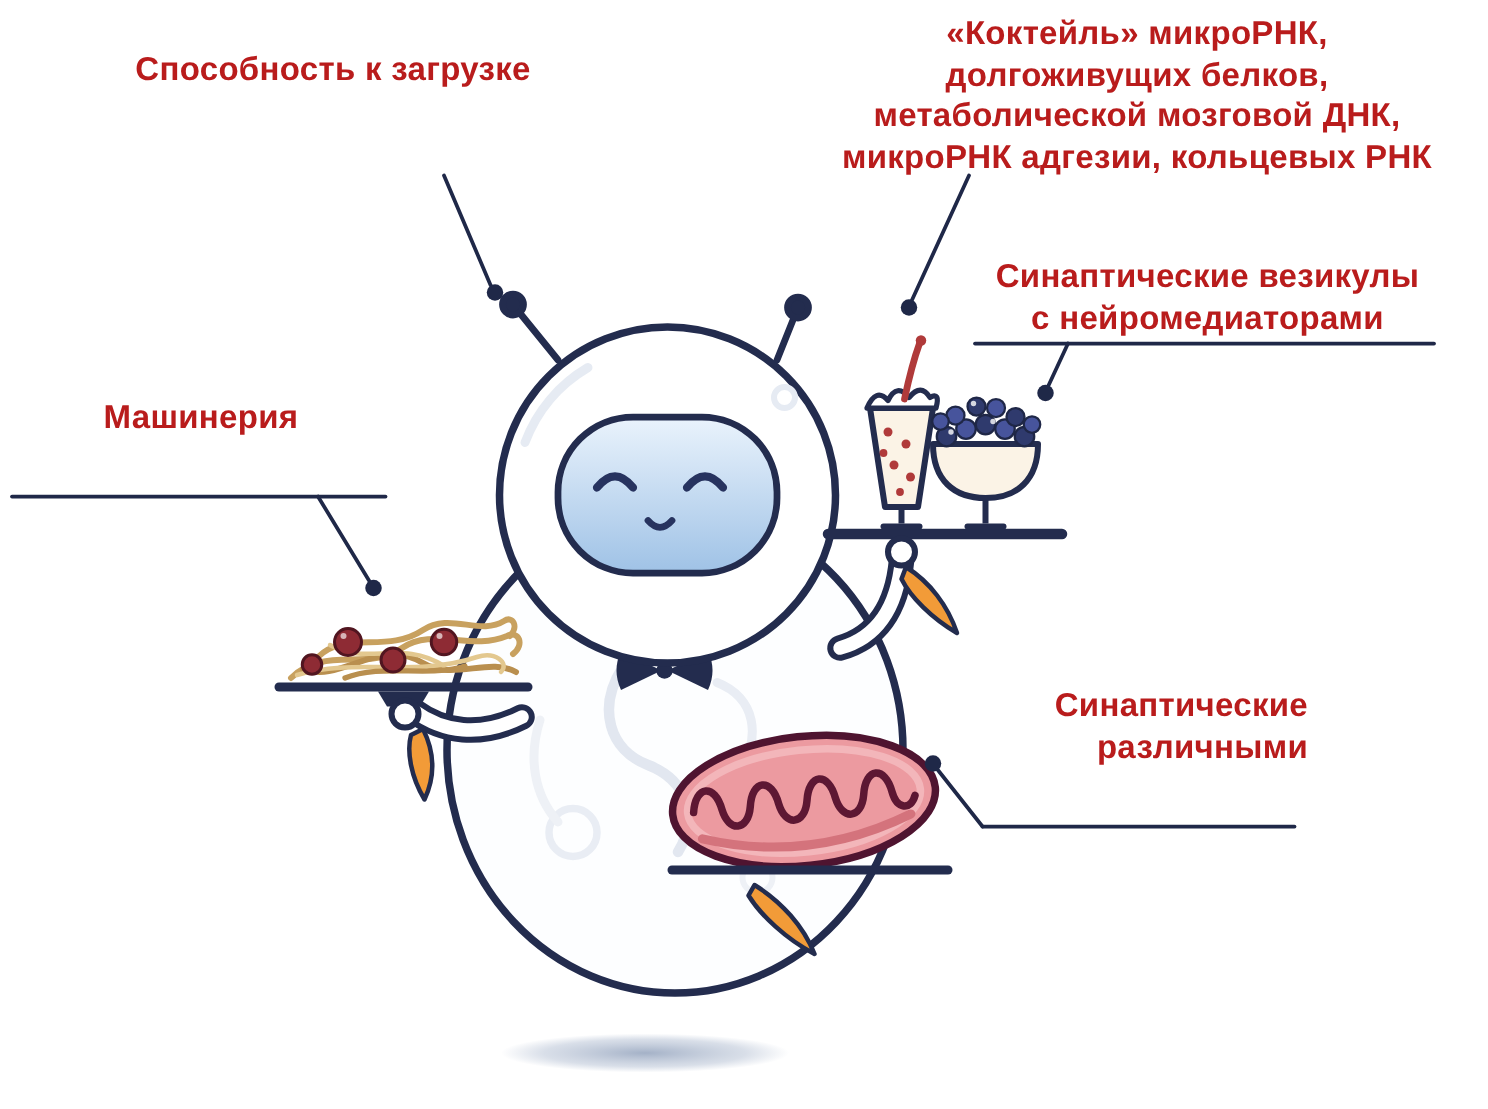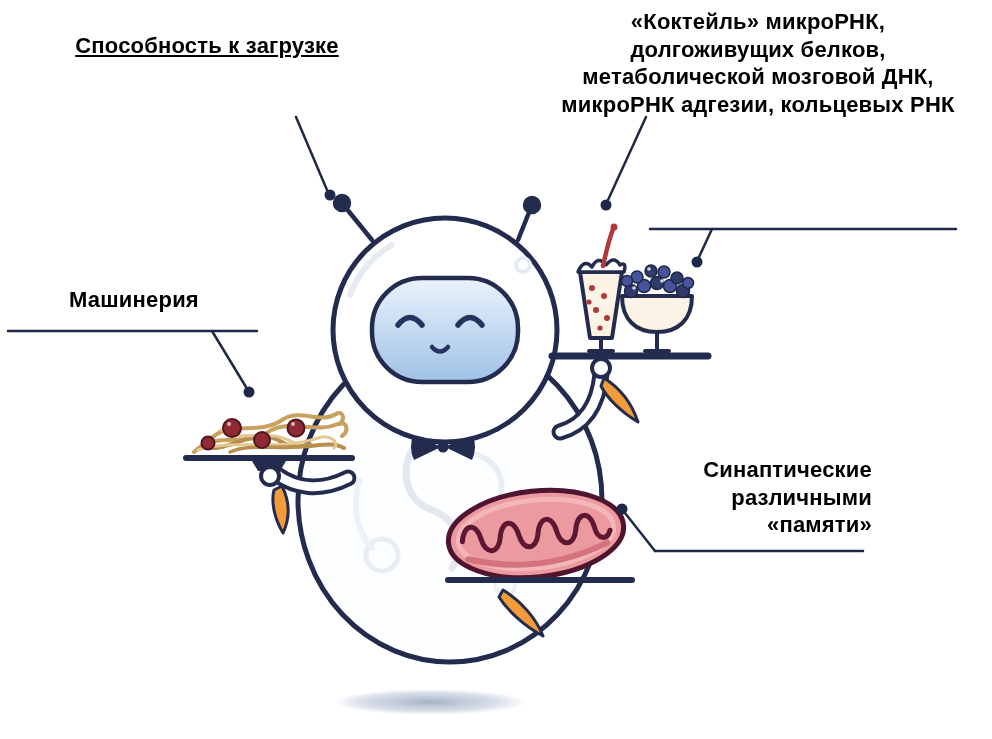--- a/index.html
+++ b/index.html
@@ -7,31 +7,31 @@
     position:relative;
     width:992px; height:739px;
     background:#ffffff;
     overflow:hidden;
     font-family:"Liberation Sans", sans-serif;
   }
   .canvas svg { position:absolute; left:0; top:0; }
   .label {
     position:absolute;
     font-weight:700;
-    color:#000000;
+    color:#b91c1c;
     text-align:center;
     font-size:22px;
     line-height:1.26;
     letter-spacing:0.2px;
   }
   .label span { display:block; white-space:nowrap; }
-  .label-therapeutic { left:8px;   top:32px;  width:398px;text-decoration:underline; }
+  .label-therapeutic { left:23px;   top:32px;  width:398px; }
   .label-cocktail    { left:528px; top:8px;   width:460px; }
   .label-vesicles    { left:642px; top:170px; width:326px; }
-  .label-machinery   { left:2px;   top:264px; width:264px;margin-top:22px; }
+  .label-machinery   { left:2px;   top:264px; width:264px; }
   .label-mito        { left:650px; top:456px; width:222px;text-align:right; }
 </style>
 </head>
 <body>
 
 <div class="canvas">
 
   <svg width="992" height="739" viewBox="0 0 992 739">
     <defs>
       <linearGradient id="faceGrad" x1="0" y1="0" x2="0" y2="1">
@@ -206,24 +206,27 @@
     <span>Способность к загрузке</span>
   </div>
 
   <div class="label label-cocktail">
     <span>«Коктейль» микроРНК,</span>
     <span>долгоживущих белков,</span>
     <span>метаболической мозговой ДНК,</span>
     <span>микроРНК адгезии, кольцевых РНК</span>
   </div>
 
+  <div class="label label-vesicles">
+    <span>Синаптические везикулы</span>
+    <span>с нейромедиаторами</span>
+  </div>
 
   <div class="label label-machinery">
     <span>Машинерия</span>
   </div>
 
   <div class="label label-mito">
     <span>Синаптические</span>
     <span>различными</span>
-    <span>«памяти»</span>
   </div>
 
 </div>
 
 </body></html>

